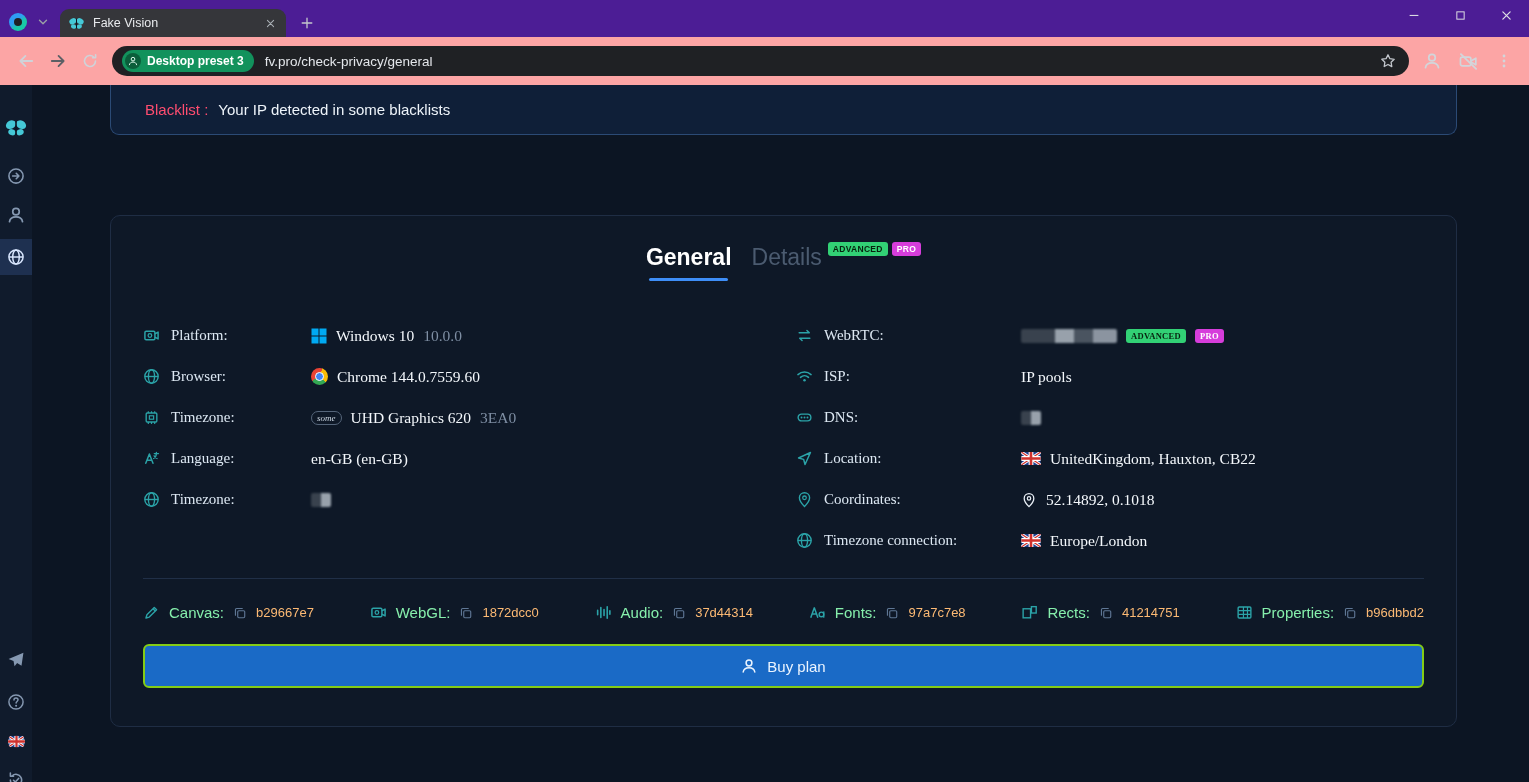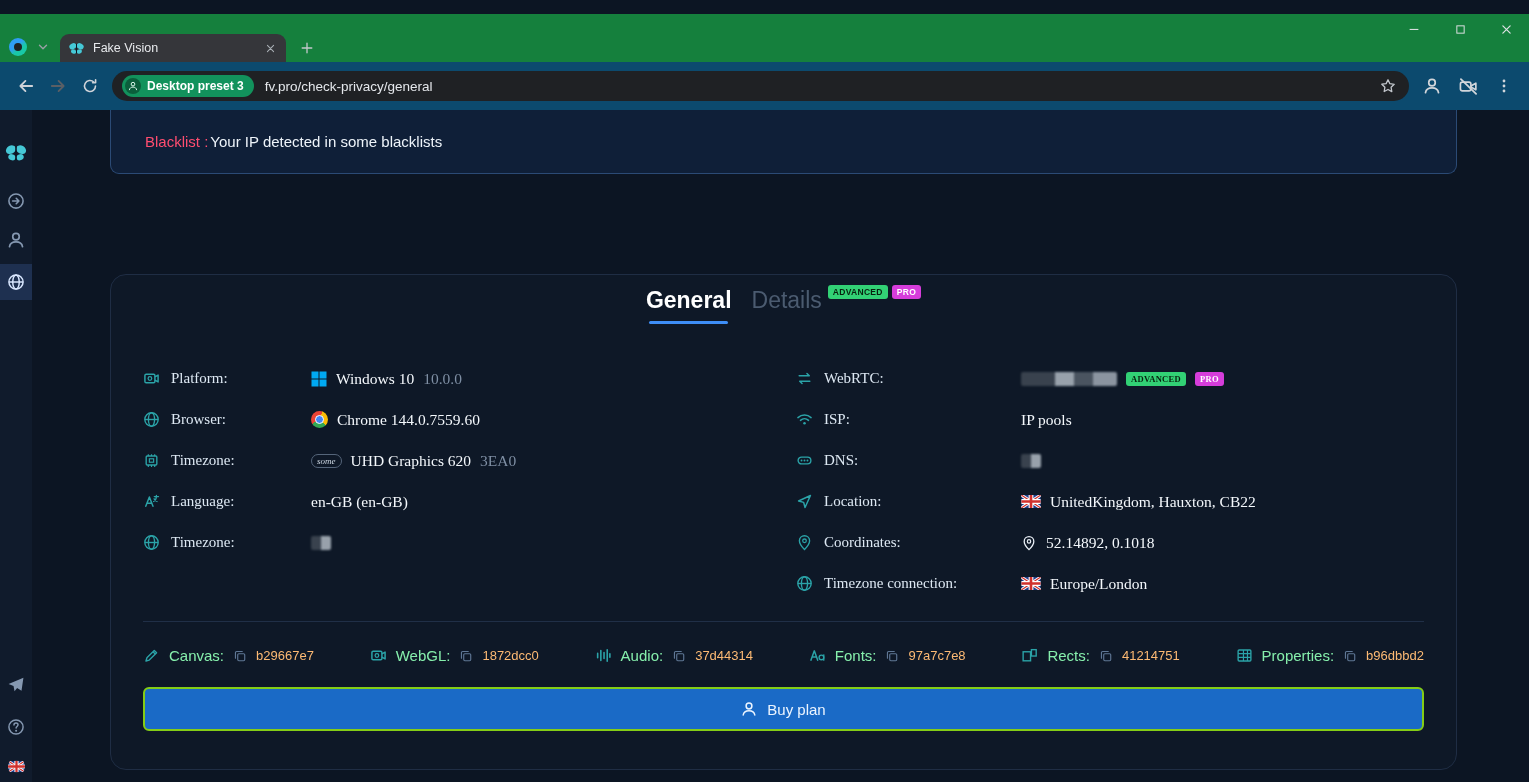--- a/index.html
+++ b/index.html
@@ -1,38 +1,38 @@
 <!DOCTYPE html>
 <html><head>
 <meta charset="utf-8">
 <style>
   * { margin:0; padding:0; box-sizing:border-box; }
   html,body { width:1529px; height:782px; overflow:hidden; background:#0c1523;
               font-family:"Liberation Sans", sans-serif; }
   .window { width:1529px; height:782px; display:flex; flex-direction:column; }
 
   
-  .titlebar { height:48px; background:#15803d; display:flex; align-items:flex-end; flex-shrink:0;margin-top:14px; }
+  .titlebar { height:37px; background:#4c1d95; display:flex; align-items:flex-end; flex-shrink:0; }
   .tb-left { display:flex; align-items:center; height:30px; padding-left:9px; gap:7px; }
   .app-logo { width:18px; height:18px; border-radius:50%;
               background:linear-gradient(140deg,#2f9df4 40%,#19c9a6 62%); position:relative; }
   .app-logo::after { content:""; position:absolute; inset:5px; border-radius:50%; background:#1f2124; }
   .tab-search { width:18px; height:18px; border-radius:4px; display:flex; align-items:center; justify-content:center; color:#9aa0a6; }
   .tab { width:226px; height:28px; background:#35363a; border-radius:9px 9px 0 0;
          display:flex; align-items:center; padding:0 8px; margin-left:8px; color:#e8eaed; }
   .tab .fav { width:17px; height:17px; margin-right:8px; color:#45c8d6; flex-shrink:0; }
   .tab .ttl { font-size:12.5px; flex:1; white-space:nowrap; overflow:hidden; }
   .tab .tclose { width:16px; height:16px; color:#aab0b6; display:flex; align-items:center; justify-content:center; border-radius:50%; }
   .newtab { width:26px; height:26px; margin:0 0 1px 8px; display:flex; align-items:center; justify-content:center; color:#c3c7cc; }
   .tb-spacer { flex:1; }
   .winctl { display:flex; height:30px; align-self:flex-start; }
   .winbtn { width:46px; height:30px; display:flex; align-items:center; justify-content:center; color:#dfe1e5; }
 
   
-  .toolbar { height:48px; background:#0c4a6e; display:flex; align-items:center; padding:12px 10px; flex-shrink:0; }
+  .toolbar { height:48px; background:#fca5a5; display:flex; align-items:center; padding:12px 10px; flex-shrink:0; }
   .navbtn { width:32px; height:32px; display:flex; align-items:center; justify-content:center; color:#cfd3d9; border-radius:50%; }
   .navbtn.disabled { color:#5b5f65; }
   .omnibox { flex:1; height:30px; background:#1f2124; border-radius:15px; margin:0 8px 0 6px;
              display:flex; align-items:center; padding:0 10px; }
   .preset { height:22px; border-radius:12px; background:#12925c; color:#fff; display:flex; align-items:center;
             gap:6px; padding:0 10px 0 3px; font-size:12px; font-weight:bold; }
   .preset .pic { width:16px; height:16px; border-radius:50%; background:#0b5e3b; color:#e8fff4;
                  display:flex; align-items:center; justify-content:center; }
   .url { color:#e4e7eb; font-size:13.5px; margin-left:11px; flex:1; }
   .obox-star { color:#c3c7cd; width:22px; height:22px; display:flex; align-items:center; justify-content:center; }
@@ -43,28 +43,28 @@
   .content { flex:1; display:flex; background:#0c1523; position:relative; }
   .sidebar { width:32px; background:#101b2c; position:relative; flex-shrink:0; }
   .sb-ic { position:absolute; left:0; width:32px; height:34px; display:flex; align-items:center; justify-content:center; color:#8598b1; }
   .sb-ic.active { background:#1e3050; color:#d9e7ff; height:36px; }
   .sb-ic.brand { color:#45c8d6; }
   .round-flag { width:17px; height:17px; border-radius:50%; overflow:hidden; display:inline-flex; align-items:center; justify-content:center; }
 
   .main { flex:1; padding:0 72px 0 78px; position:relative; }
 
   
-  .banner { height:64px; background:#0f1f38; border:1px solid #2b4a75; border-top:none;
-            border-radius:0 0 9px 9px; display:flex; align-items:center; padding:0 34px; gap:2px; }
+  .banner { height:50px; background:#0f1f38; border:1px solid #2b4a75; border-top:none;
+            border-radius:0 0 9px 9px; display:flex; align-items:center; padding:0 34px; gap:10px; }
   .banner .bl { color:#ff4d70; font-size:15px; }
   .banner .bt { color:#eef4fa; font-size:15px; }
 
   
-  .card { margin-top:100px; background:#0e1827; border:1px solid #1f2d44; border-radius:16px;
-          padding:12px 32px 38px; }
+  .card { margin-top:80px; background:#0e1827; border:1px solid #1f2d44; border-radius:10px;
+          padding:28px 32px 38px; }
   .tabsrow { display:flex; justify-content:center; align-items:flex-start; gap:20px; }
   .ctab { font-size:23px; position:relative; }
   .ctab.general { color:#ffffff; font-weight:600; }
   .ctab.general .uline { height:3px; background:#3e8ef7; border-radius:2px; margin-top:7px; width:92%; margin-left:auto; margin-right:auto; }
   .ctab.details { color:#4b5b70; display:flex; align-items:flex-start; gap:6px; }
   .minibadges { display:flex; gap:4px; margin-top:-2px; }
   .bdg { font-size:8.5px; font-weight:bold; padding:2px 5px; border-radius:3px; letter-spacing:.3px; }
   .bdg.green { background:#32d175; color:#08220f; }
   .bdg.pro { background:#d63ddb; color:#ffffff; }
 

